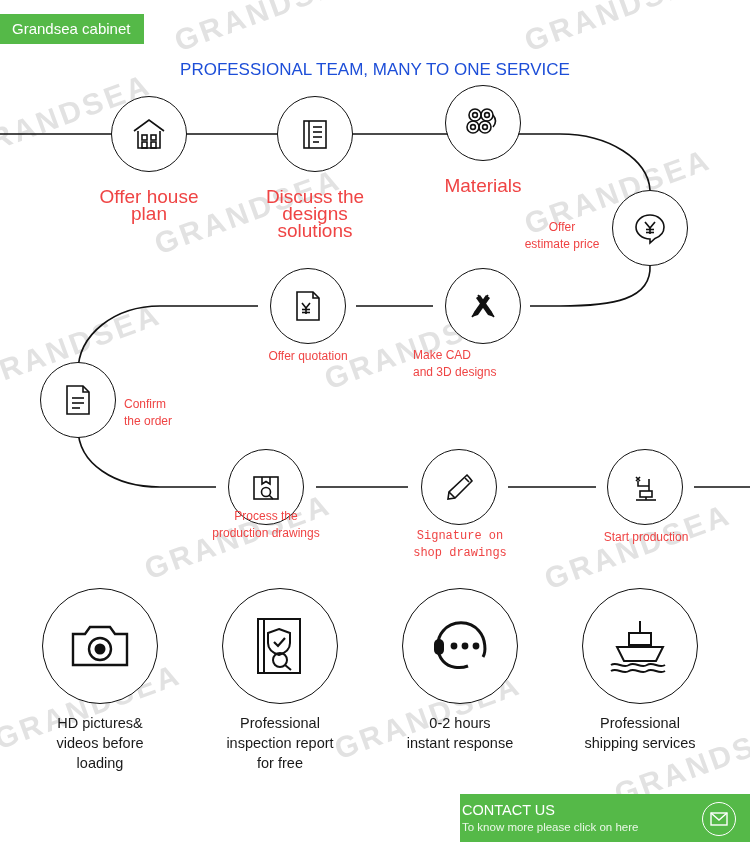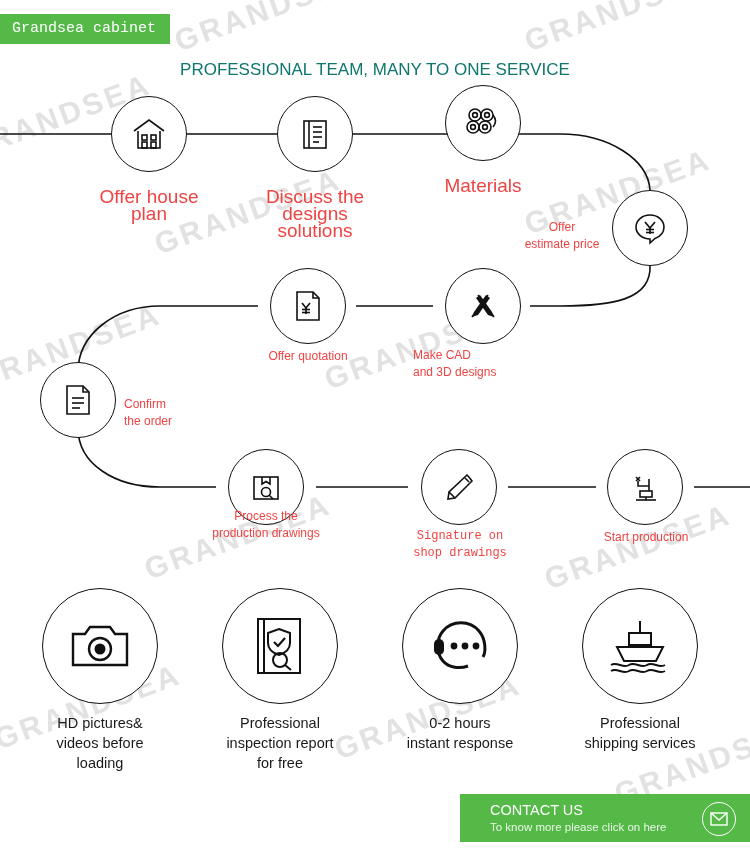--- a/index.html
+++ b/index.html
@@ -40,31 +40,31 @@
   
   .brand-tag {
     position: absolute;
     left: 0;
     top: 14px;
     background: #55b948;
     color: #ffffff;
     font-size: 15px;
     padding: 6px 14px 7px 12px;
     z-index: 5;
-    font-family: Liberation Mono, monospace;
+    font-family: Liberation Sans, sans-serif;
   }
 
   
   .headline {
     position: absolute;
     top: 60px;
     left: 0;
     width: 750px;
     text-align: center;
-    color: #0f766e;
+    color: #1d4ed8;
     font-size: 17px;
     z-index: 4;
   }
 
   
   #flow-svg {
     position: absolute;
     left: 0;
     top: 0;
     width: 750px;
@@ -127,21 +127,21 @@
   .contact-bar {
     position: absolute;
     right: 0;
     bottom: 16px;
     width: 290px;
     height: 48px;
     background: #55b948;
     z-index: 6;
     display: flex;
     align-items: center;
-    padding-left: 30px;
+    padding-left: 2px;
     box-sizing: border-box;
   }
   .contact-text .c-title {
     color: #ffffff;
     font-size: 14.5px;
     line-height: 18px;
   }
   .contact-text .c-sub {
     color: #eaf7e7;
     font-size: 11.5px;

